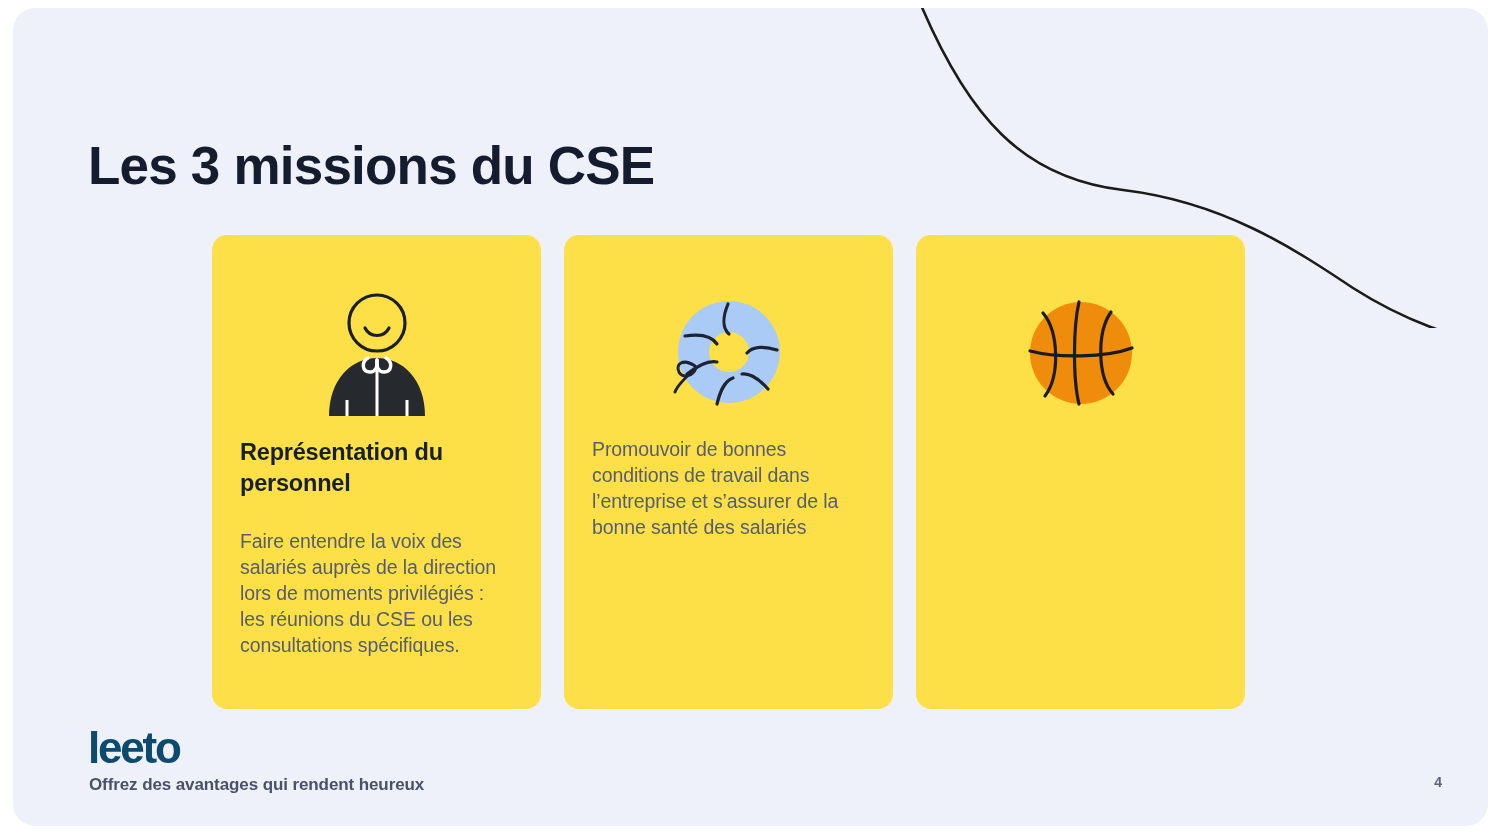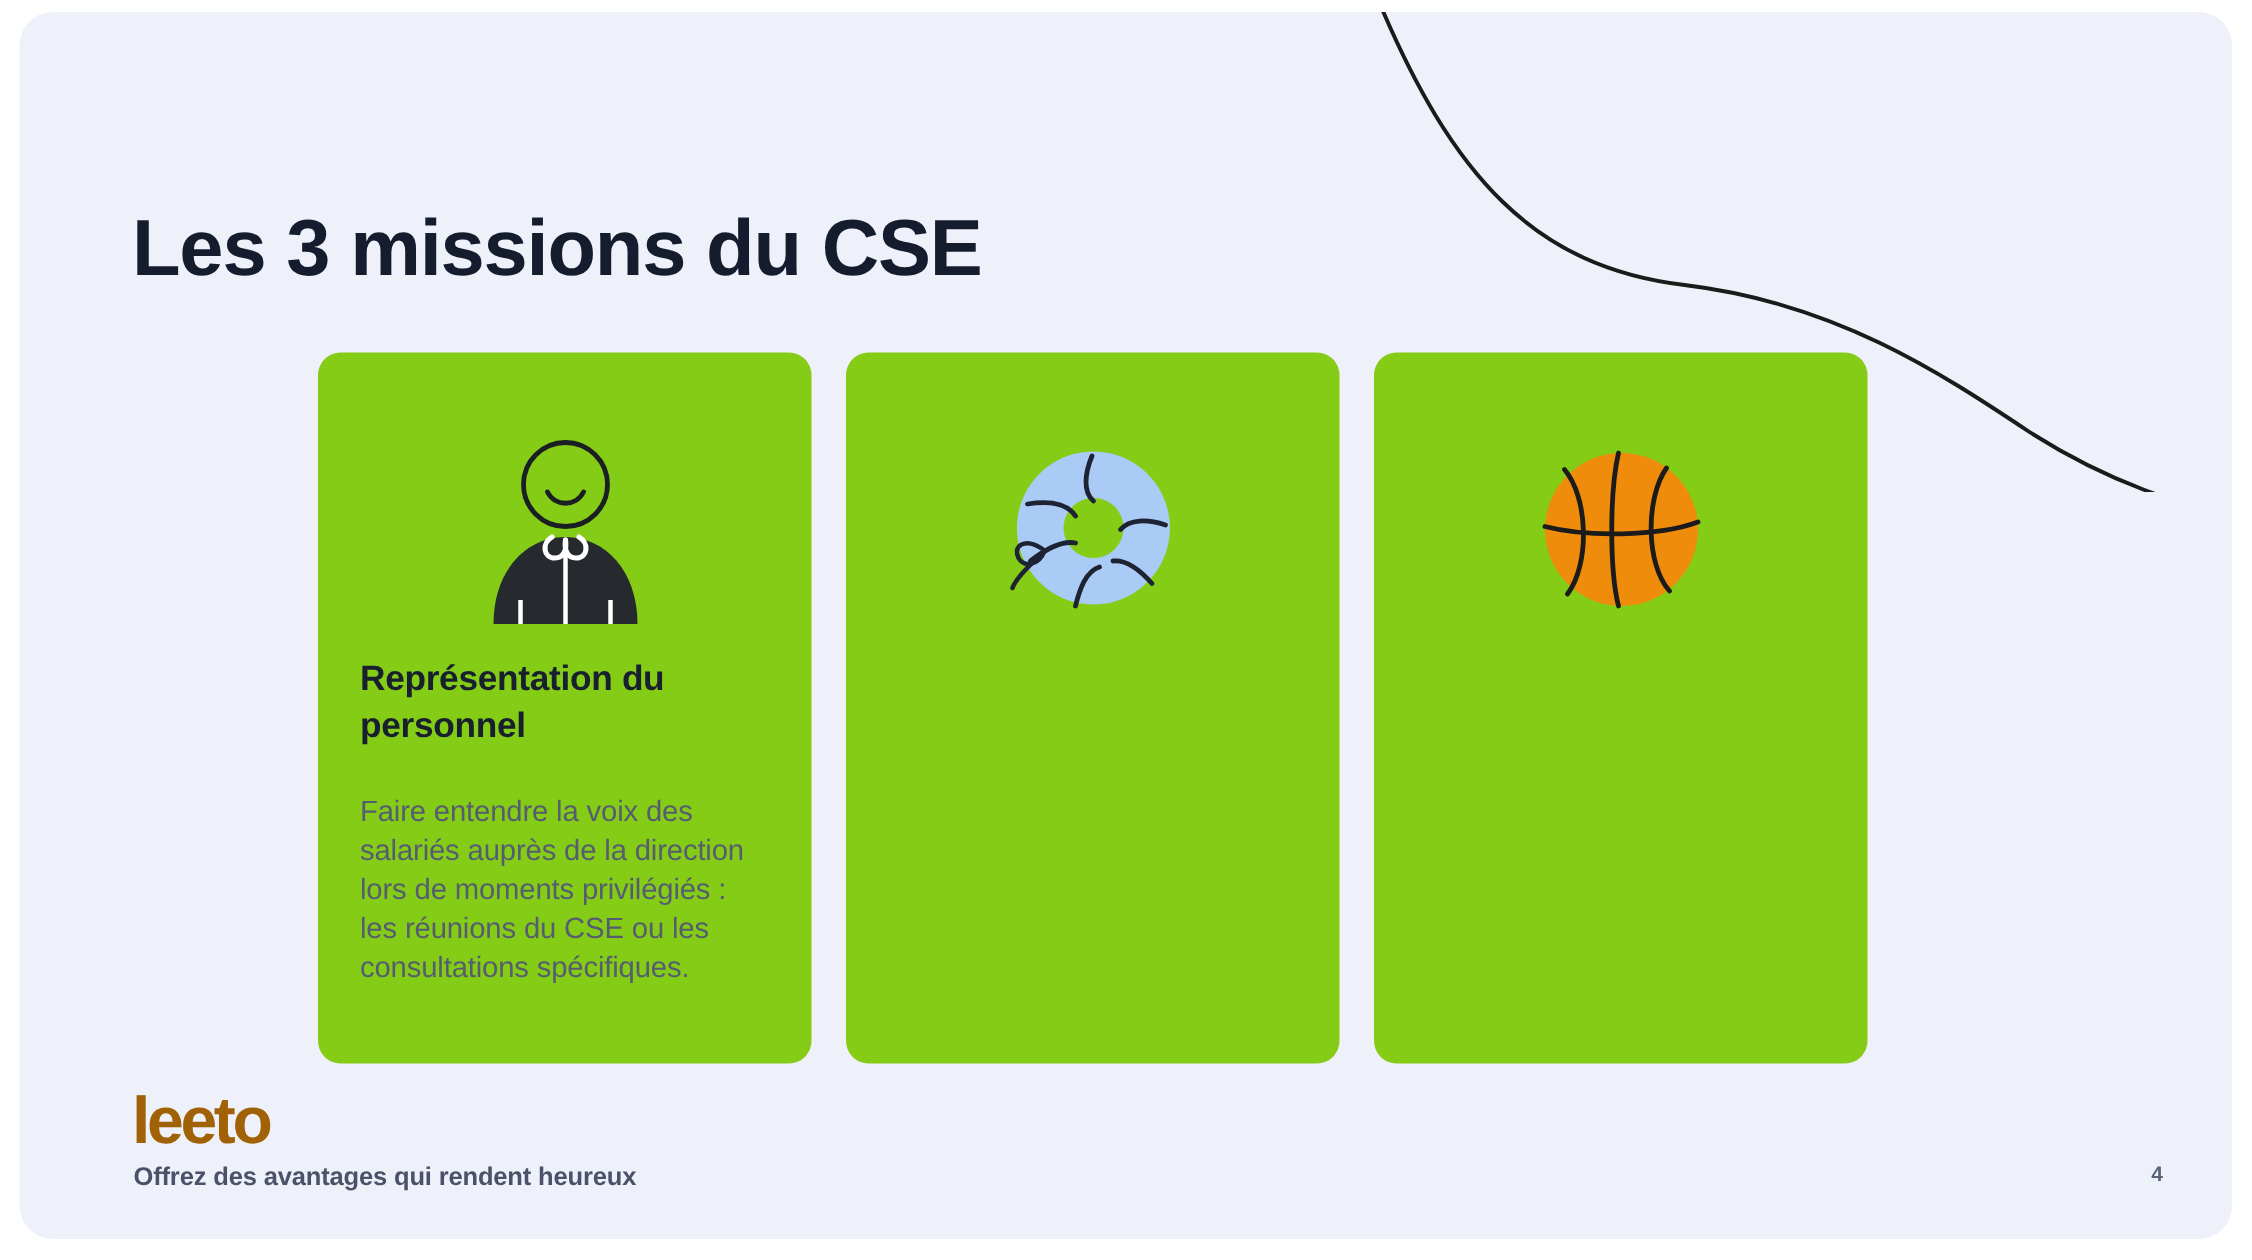--- a/index.html
+++ b/index.html
@@ -54,21 +54,21 @@
     position: absolute;
     left: 199px;
     top: 227px;
     width: 1044px;
     display: flex;
     gap: 23px;
   }
   .card {
     width: 329px;
     height: 474px;
-    background: #84cc16;
+    background: #fde047;
     border-radius: 15px;
     box-sizing: border-box;
     padding: 48px 28px 0 28px;
     position: relative;
   }
   .card-icon {
     height: 140px;
     display: flex;
     align-items: center;
     justify-content: center;
@@ -92,21 +92,21 @@
   }
 
   
   .logo {
     position: absolute;
     left: 75px;
     top: 718px;
     font-size: 44px;
     font-weight: 700;
     letter-spacing: -2.2px;
-    color: #a16207;
+    color: #0c4a6e;
     line-height: 1;
   }
   .tagline {
     position: absolute;
     left: 76px;
     top: 767px;
     font-size: 17px;
     font-weight: 700;
     letter-spacing: -0.1px;
     color: #4a5168;
@@ -166,20 +166,21 @@
           <path d="M20 48 C 33 46, 46 47, 52 56" stroke="#1d2333" stroke-width="3.2" fill="none" stroke-linecap="round"></path>
           <path d="M112 62 C 100 58, 88 58, 82 65" stroke="#1d2333" stroke-width="3.2" fill="none" stroke-linecap="round"></path>
           <path d="M103 101 C 95 92, 86 85, 77 86" stroke="#1d2333" stroke-width="3.2" fill="none" stroke-linecap="round"></path>
           <path d="M52 116 C 55 104, 59 93, 68 90" stroke="#1d2333" stroke-width="3.2" fill="none" stroke-linecap="round"></path>
           <path d="M22 86 C 31 79, 42 72, 52 74" stroke="#1d2333" stroke-width="3.2" fill="none" stroke-linecap="round"></path>
 
           <path d="M30 78 C 18 70, 10 76, 14 84 C 18 91, 28 88, 31 80" stroke="#1d2333" stroke-width="3" fill="none" stroke-linecap="round"></path>
           <path d="M31 80 C 22 88, 12 98, 10 104" stroke="#1d2333" stroke-width="3" fill="none" stroke-linecap="round"></path>
         </svg>
       </div>
+      <p class="card-body">Promouvoir de bonnes conditions de travail dans l’entreprise et s’assurer de la bonne santé des salariés</p>
     </div>
 
     <div class="card">
       <div class="card-icon">
         <svg width="128" height="130" viewBox="0 0 128 130" fill="none" xmlns="http://www.w3.org/2000/svg">
           <circle cx="64" cy="65" r="51" fill="#f08c0c"></circle>
 
           <path d="M13 63 C 40 70, 88 70, 115 60" stroke="#1b1b1b" stroke-width="3.2" fill="none" stroke-linecap="round"></path>
 
           <path d="M62 14 C 56 40, 56 92, 62 116" stroke="#1b1b1b" stroke-width="3.2" fill="none" stroke-linecap="round"></path>

